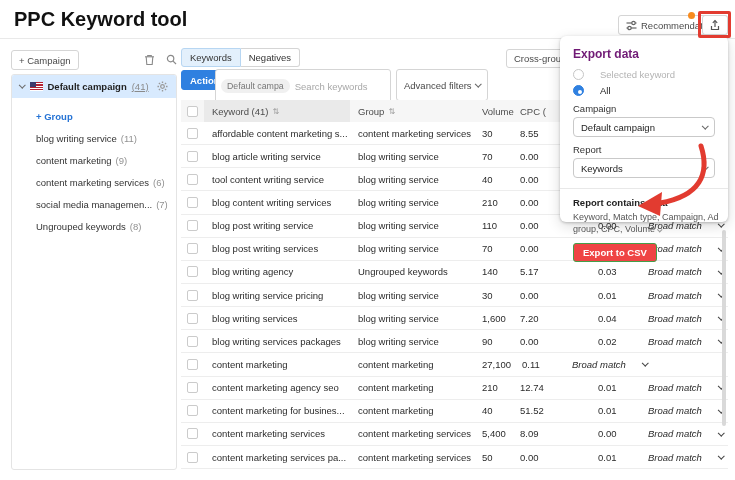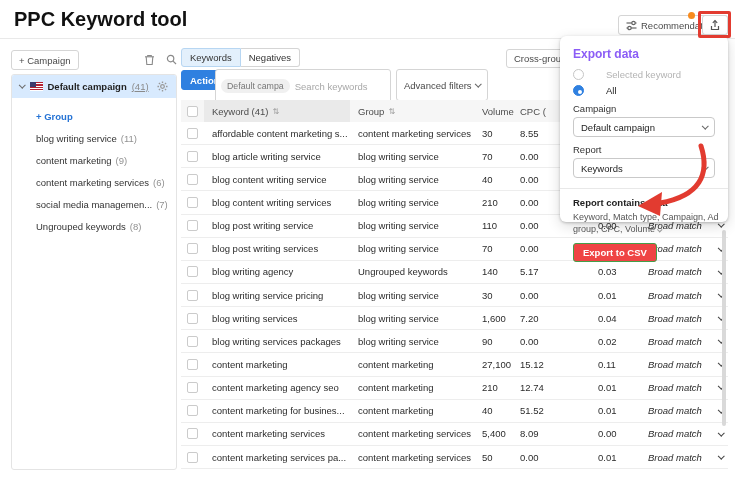--- a/index.html
+++ b/index.html
@@ -75,22 +75,22 @@
   .chv { display:inline-block; width:4.5px; height:4.5px; border-right:1.4px solid #666; border-bottom:1.4px solid #666; transform:rotate(45deg) translate(-1px,-1px); }
   .chv-dark { border-color:#444; }
   .chv-sm { width:3.5px; height:3.5px; border-color:#999; }
 
   
   .popup {
     position:absolute; left:560px; top:36px; width:168px; height:186px; z-index:40;
     background:#fff; border-radius:6px; box-shadow:0 1px 3px rgba(0,0,0,.22), 0 4px 14px rgba(0,0,0,.14);
     padding:11px 13px;
   }
-  .popup-title { font-size:12px; font-weight:bold; margin-bottom:8px; color:#8b5cf6; }
-  .radio-row { display:flex; align-items:center; gap:22px; margin-bottom:5px; }
+  .popup-title { font-size:12px; font-weight:bold; margin-bottom:8px; color:#701a75; }
+  .radio-row { display:flex; align-items:center; gap:16px; margin-bottom:5px; }
   .radio { width:11px; height:11px; border-radius:50%; border:1px solid #c6c6c6; background:#fff; flex:0 0 auto; position:relative; }
   .radio.on { background:#2f80e0; border-color:#2f80e0; }
   .radio.on::after { content:""; position:absolute; left:3.5px; top:3.5px; width:4px; height:4px; border-radius:50%; background:#fff; }
   .radio-lbl-dis { color:#b3b3b3; }
   .fld-label { margin:7px 0 3px; color:#333; }
   .select { height:20px; border:1px solid #c9c9c9; border-radius:4px; display:flex; align-items:center; justify-content:space-between; padding:0 7px; color:#222; background:#fff; }
   .popup-hr { border:none; border-top:1px solid #e8e8e8; margin:10px -13px 8px; }
   .contains-h { font-weight:bold; color:#222; margin-bottom:3px; }
   .contains-t { color:#555; font-size:9px; line-height:1.35; width:150px; }
   .csv-btn { margin-top:8px; height:19px; display:inline-flex; align-items:center; padding:0 9px; background:#ef4444; color:#fff; font-weight:bold; font-size:9.5px; border-radius:3px; border:1px solid #449e49; }
@@ -262,21 +262,21 @@
         <span class="col col-gr">blog writing service</span>
         <span class="col col-vol">70</span>
         <span class="col col-cpc">0.00</span>
         <span class="col col-com"></span>
         <span class="col col-match"></span>
       </div>
       <div class="trow">
         <span class="col col-cb">
           <span class="cb"></span>
         </span>
-        <span class="col col-kw">blog content writing service</span>
+        <span class="col col-kw">tool content writing service</span>
         <span class="col col-gr">blog writing service</span>
         <span class="col col-vol">40</span>
         <span class="col col-cpc">0.00</span>
         <span class="col col-com"></span>
         <span class="col col-match"></span>
       </div>
       <div class="trow">
         <span class="col col-cb">
           <span class="cb"></span>
         </span>
@@ -371,21 +371,20 @@
           <span class="chv chv-dark"></span>
         </span>
       </div>
       <div class="trow">
         <span class="col col-cb">
           <span class="cb"></span>
         </span>
         <span class="col col-kw">content marketing</span>
         <span class="col col-gr">content marketing</span>
         <span class="col col-vol">27,100</span>
-        <span class="col col-cpc">15.12</span>
         <span class="col col-com">0.11</span>
         <span class="col col-match">
           <span>Broad match</span>
           <span class="chv chv-dark"></span>
         </span>
       </div>
       <div class="trow">
         <span class="col col-cb">
           <span class="cb"></span>
         </span>

